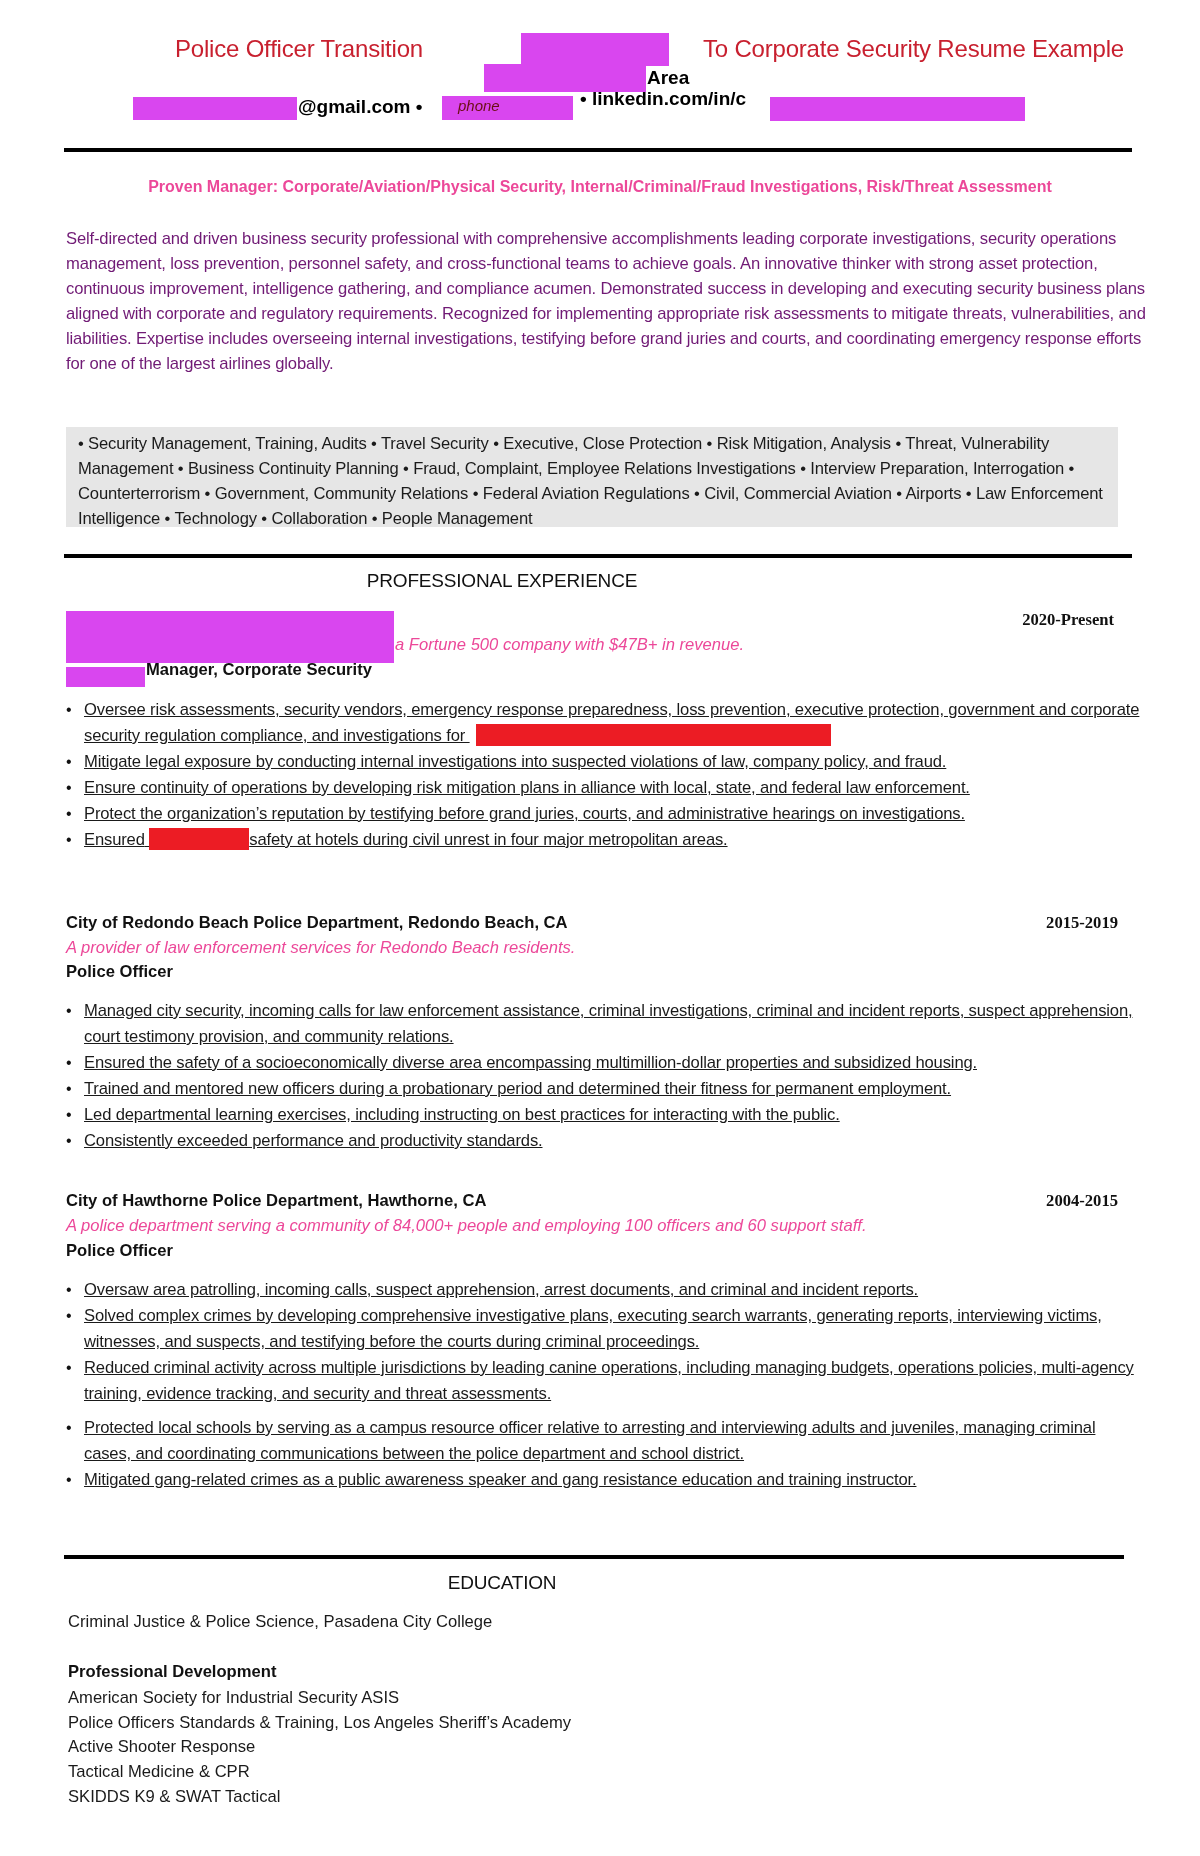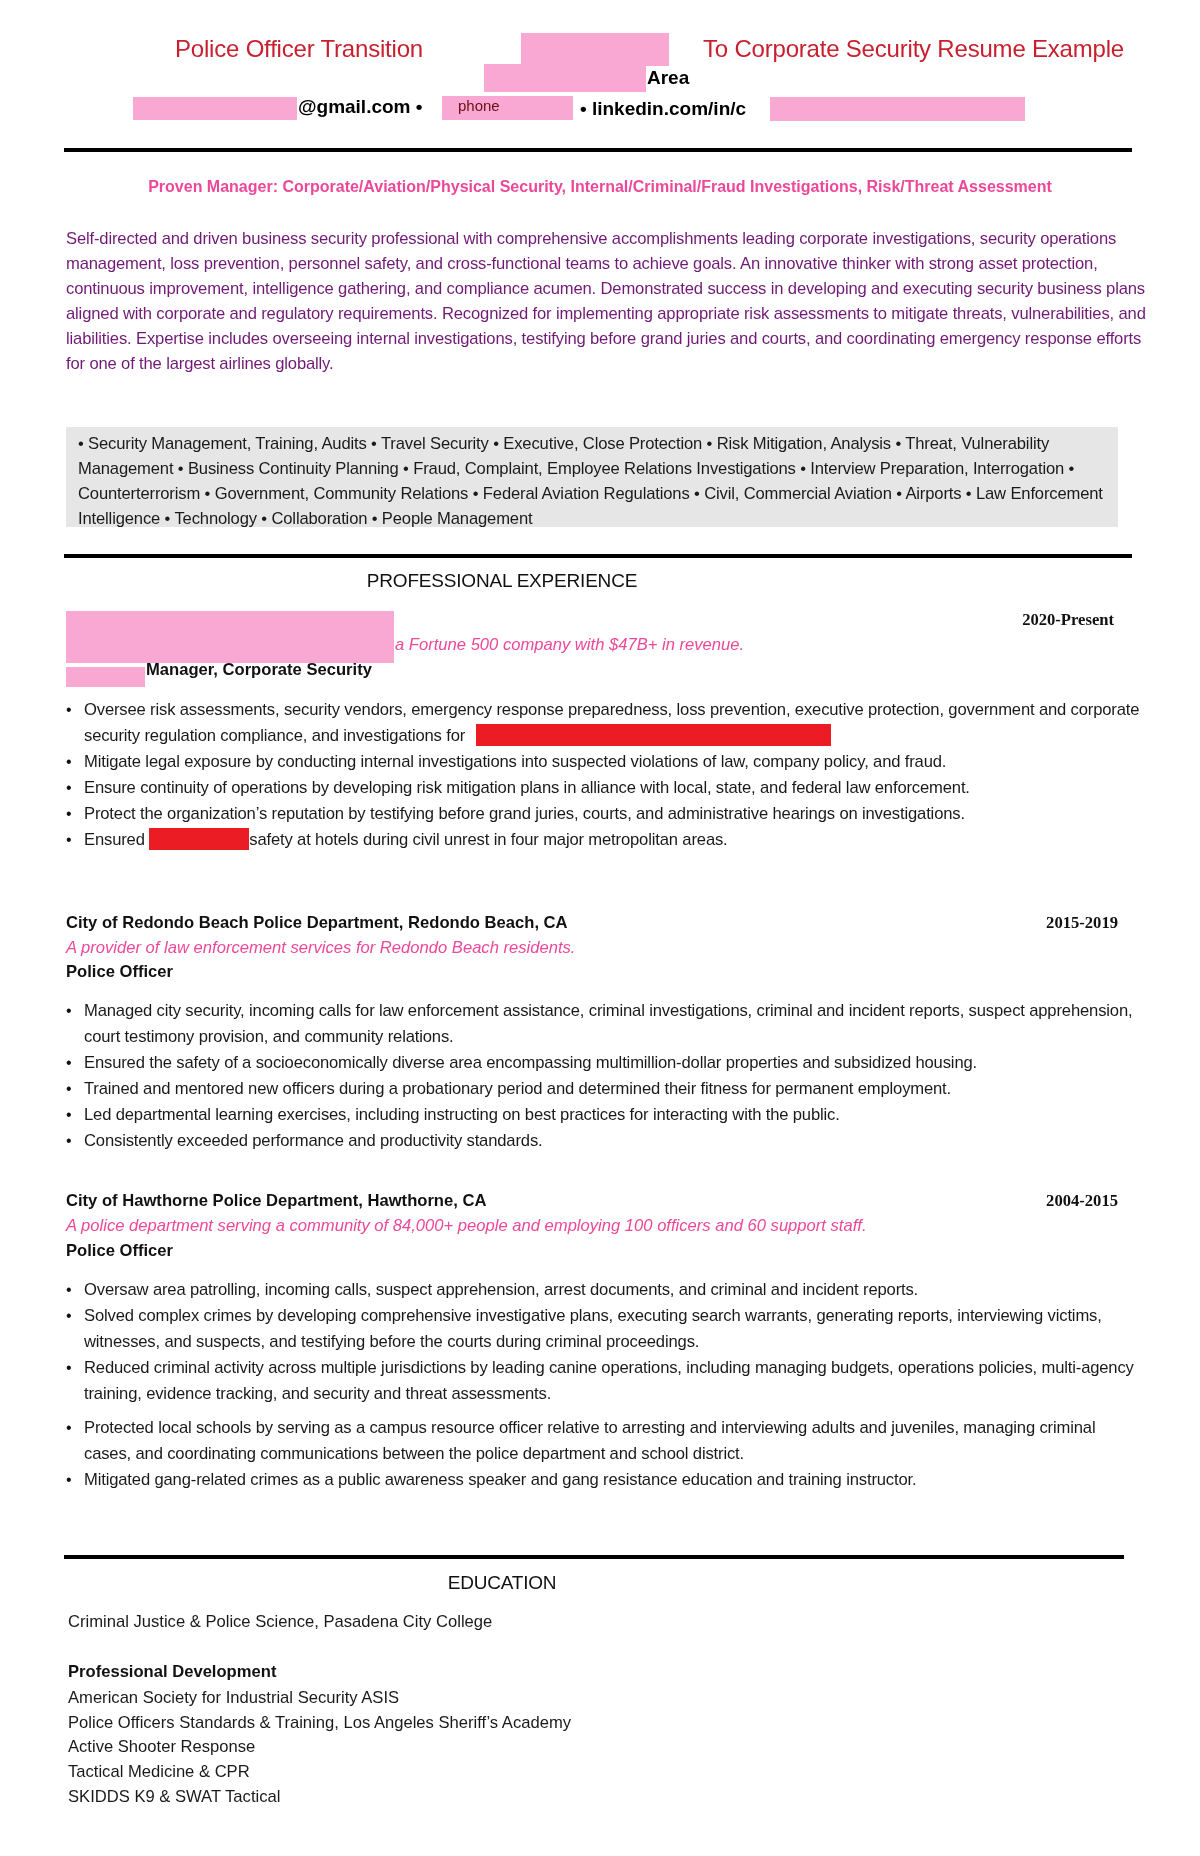--- a/index.html
+++ b/index.html
@@ -1,33 +1,33 @@
 <!DOCTYPE html>
 <html><head>
 <meta charset="utf-8">
 <style>
   html, body { margin:0; padding:0; background:#ffffff; }
   body { width:1200px; height:1856px; position:relative; overflow:hidden;
          font-family:"Liberation Sans", sans-serif; color:#1a1a1a; }
   .abs { position:absolute; white-space:nowrap; }
-  .redact { position:absolute; background:#f9a8d4; }
+  .redact { position:absolute; background:#d946ef;font-style:italic; }
   .title { font-size:24px; color:#c8202f; letter-spacing:-0.2px; }
   .hdr-b { font-size:19px; font-weight:bold; color:#000; }
   .rule { position:absolute; left:64px; width:1068px; height:4px; background:#000; }
   .tagline { font-size:16px; font-weight:bold; color:#ec4899; left:0; width:1200px; text-align:center; }
   .para { position:absolute; left:66px; width:1080px; font-size:16.6px; line-height:25px; color:#701a75; white-space:normal; letter-spacing:-0.15px; }
   .skills { position:absolute; left:66px; top:427px; width:1052px; height:100px; background:#e6e6e6; }
   .skills p { margin:0; padding:4px 0 0 12px; font-size:16.6px; line-height:25px; white-space:normal; letter-spacing:-0.15px; width:1045px;}
   .section-h { font-size:19px; color:#111; left:0; width:1004px; text-align:center; letter-spacing:-0.2px;}
   .job-h { font-size:16.6px; font-weight:bold; color:#111; }
   .date { font-size:16.6px; font-weight:bold; color:#111; text-align:right;font-family:Liberation Serif, serif; }
   .italic { font-size:16.6px; font-style:italic; color:#ec4899; }
   .role { font-size:16.6px; font-weight:bold; color:#111; }
   ul.bul { position:absolute; left:66px; width:1080px; margin:0; padding:0; list-style:none; }
-  ul.bul li { position:relative; padding-left:18px; font-size:16.6px; line-height:26px; color:#1a1a1a; letter-spacing:-0.15px; }
+  ul.bul li { position:relative; padding-left:18px; font-size:16.6px; line-height:26px; color:#1a1a1a; letter-spacing:-0.15px;text-decoration:underline; }
   ul.bul li::before { content:"\2022"; position:absolute; left:0; top:0; font-size:16px; color:#111; }
   .red-inline { display:inline-block; background:#ec1c24; height:22px; vertical-align:-5px; }
   .edu { font-size:16.6px; color:#1a1a1a; }
   .list-line { font-size:16.6px; line-height:24.7px; color:#1a1a1a; }
 </style>
 </head>
 <body>
 
 <div class="abs title" style="left:175px; top:35px;">Police Officer Transition</div>
 <div class="redact" style="left:521px; top:33px; width:148px; height:33px;"></div>
@@ -35,21 +35,21 @@
 
 <div class="redact" style="left:484px; top:64px; width:162px; height:28px;"></div>
 <div class="abs hdr-b" style="left:647px; top:67px;">Area</div>
 
 <div>
   <div class="redact" style="left:133px; top:97px; width:164px; height:23px;"></div>
   <div class="abs hdr-b" style="left:298px; top:96px;"><span>@gmail.com</span> <span>•</span></div>
   <div class="redact" style="left:442px; top:96px; width:131px; height:24px;">
     <span style="position:absolute; left:16px; top:1px; font-size:15px; color:#6b0f14;">phone</span>
   </div>
-  <div class="abs hdr-b" style="left:580px; top:98px;"><span>•</span> <span>linkedin.com/in/c</span></div>
+  <div class="abs hdr-b" style="left:580px; top:88px;"><span>•</span> <span>linkedin.com/in/c</span></div>
   <div class="redact" style="left:770px; top:97px; width:255px; height:24px;"></div>
 </div>
 
 <div class="rule" style="top:148px;"></div>
 
 <div class="abs tagline" style="top:178px;">Proven Manager: Corporate/Aviation/Physical Security, Internal/Criminal/Fraud Investigations, Risk/Threat Assessment</div>
 
 <div class="para" style="top:226px;">Self-directed and driven business security professional with comprehensive accomplishments leading corporate investigations, security operations management, loss prevention, personnel safety, and cross-functional teams to achieve goals. An innovative thinker with strong asset protection, continuous improvement, intelligence gathering, and compliance acumen. Demonstrated success in developing and executing security business plans aligned with corporate and regulatory requirements. Recognized for implementing appropriate risk assessments to mitigate threats, vulnerabilities, and liabilities. Expertise includes overseeing internal investigations, testifying before grand juries and courts, and coordinating emergency response efforts for one of the largest airlines globally.</div>
 
 <div class="skills">

